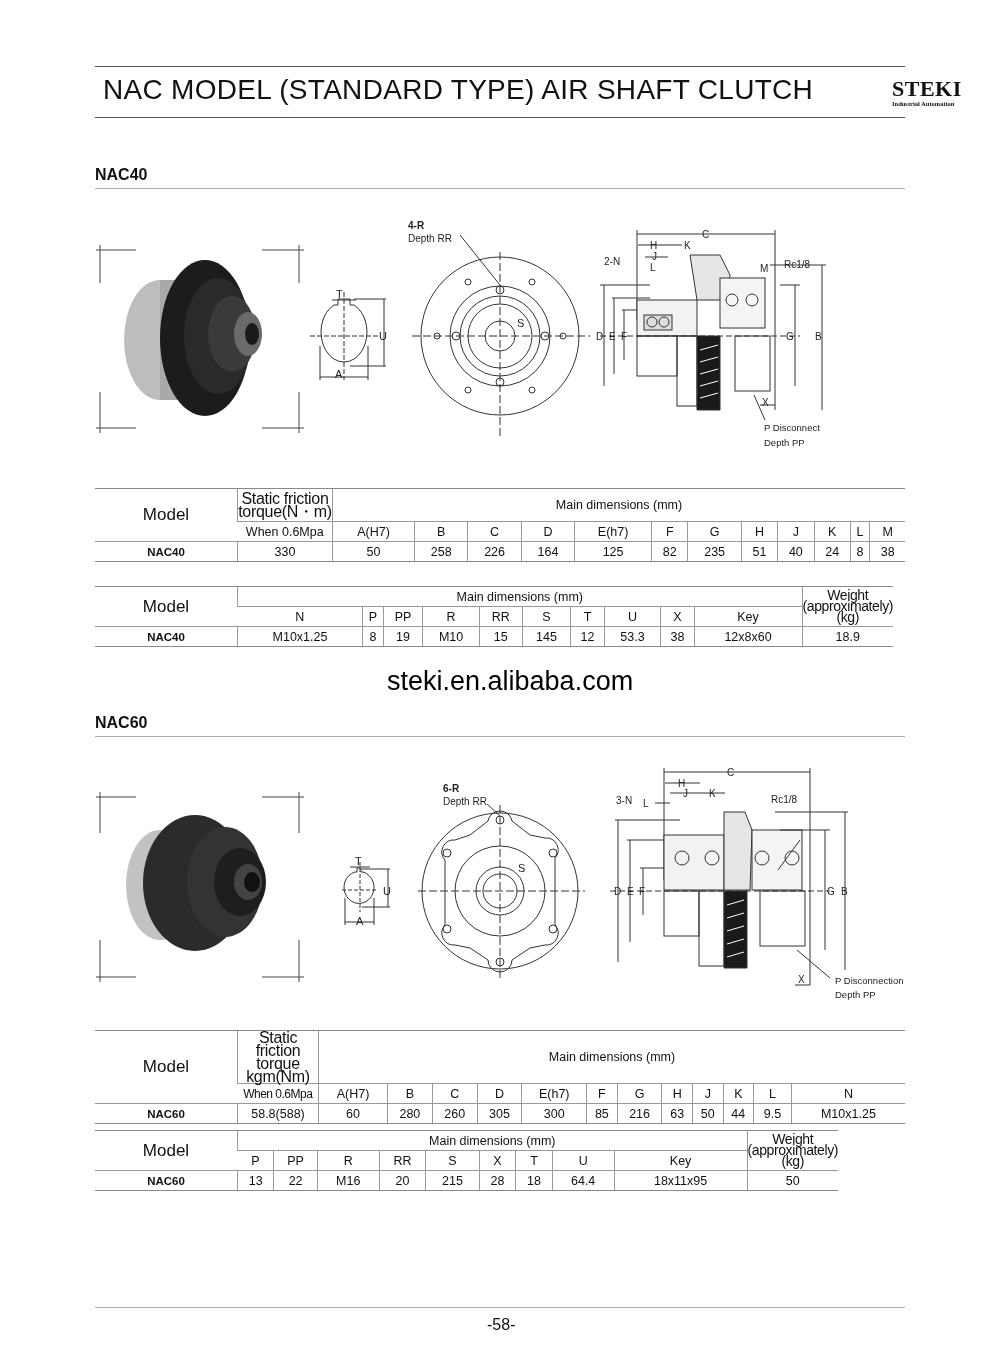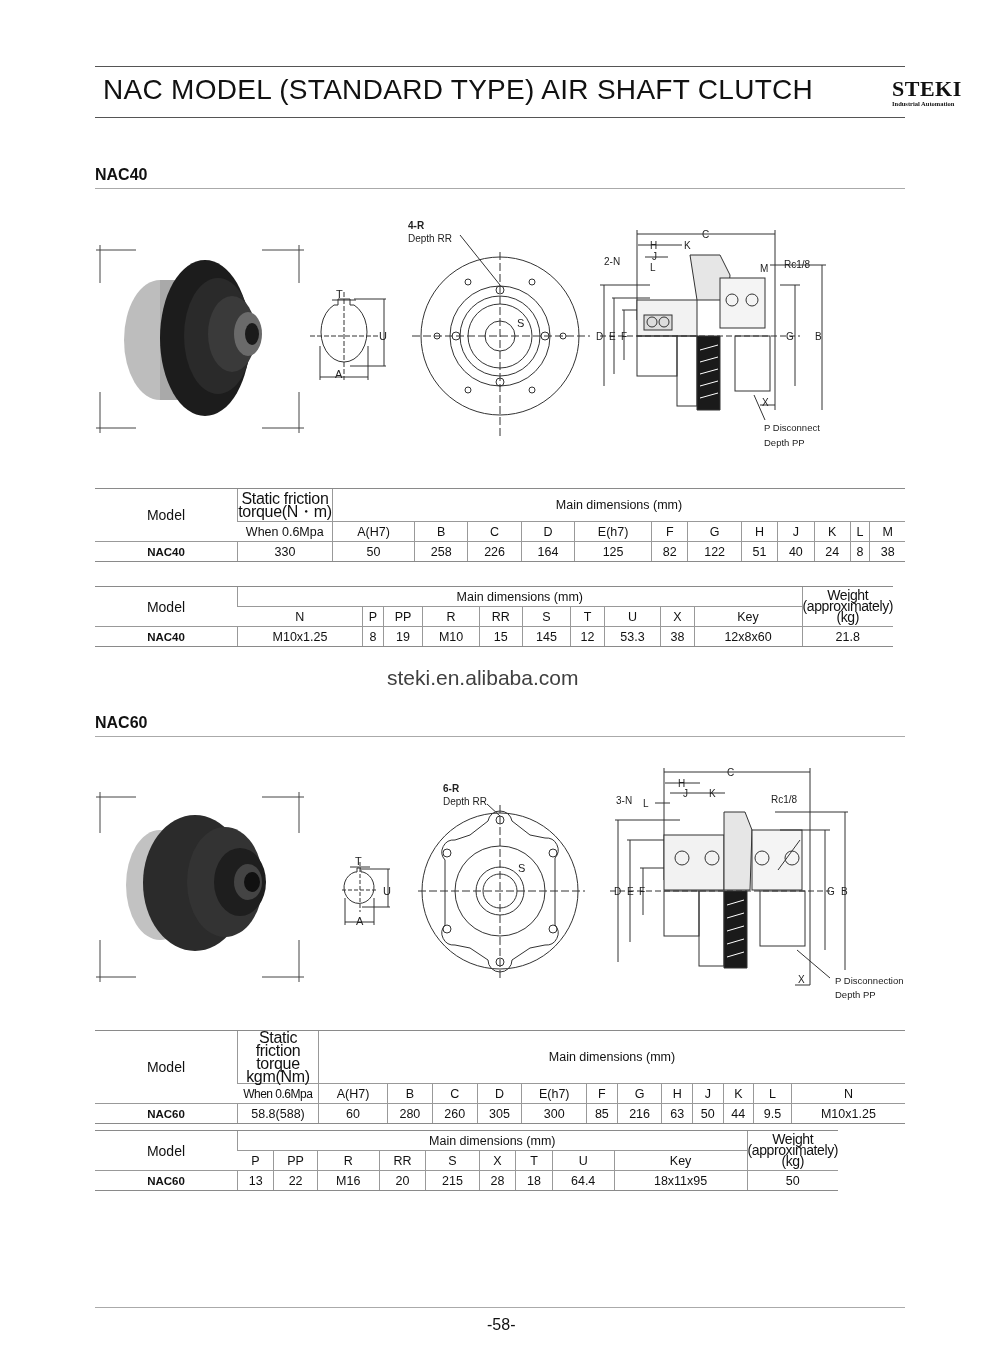--- a/index.html
+++ b/index.html
@@ -9,25 +9,25 @@
   .title { position:absolute; left:103px; top:74px; font-size:28px; letter-spacing:0.3px; font-weight:400; }
   .logo { position:absolute; left:856px; top:78px; width:76px; text-align:left;margin-left:36px; }
   .logo-main { font-family:"Liberation Serif", serif; font-size:22px; font-weight:700; letter-spacing:0.5px; line-height:22px; }
   .logo-sub { font-family:"Liberation Serif", serif; font-size:6.5px; font-weight:700; line-height:8px; }
   .section { position:absolute; left:95px; font-size:16px; font-weight:700; }
   table.spec { position:absolute; border-collapse:collapse; font-size:12.5px; color:#111; }
   table.spec td { border-left:1px solid #999; border-bottom:1px solid #999; text-align:center; padding:0; height:19px; white-space:nowrap; }
   table.spec tr td:first-child { border-left:none; }
   table.spec tr.top td { border-top:1.5px solid #8a8a8a; }
   table.spec tr.last td { border-bottom:1.5px solid #8a8a8a; }
-  .model-cell { font-size:14px; }
+  .model-cell { font-size:17px; }
   .model-val { font-weight:700; font-size:11.5px; }
   .small { font-size:14px; line-height:11px; letter-spacing:-0.4px; }
   .hdr2 { font-size:16px; line-height:13px; letter-spacing:-0.3px; }
-  .watermark { position:absolute; left:387px; top:666px; font-size:21px; color:#404040; }
+  .watermark { position:absolute; left:387px; top:666px; font-size:27px; color:#000000; }
   .pagenum { position:absolute; left:487px; top:1316px; font-size:16px; }
   svg text { font-family:"Liberation Sans", sans-serif; fill:#222; }
 </style>
 </head>
 <body>
 
 <div class="rule" style="top:66px;border-top:1.5px solid #555;"></div>
 <div class="title">NAC MODEL (STANDARD TYPE) AIR SHAFT CLUTCH</div>
 <div class="logo">
   <div class="logo-main">STEKI</div>
@@ -183,21 +183,21 @@
   </tr>
   <tr class="last">
     <td class="model-val">NAC40</td>
     <td>330</td>
     <td>50</td>
     <td>258</td>
     <td>226</td>
     <td>164</td>
     <td>125</td>
     <td>82</td>
-    <td>122</td>
+    <td>235</td>
     <td>51</td>
     <td>40</td>
     <td>24</td>
     <td>8</td>
     <td>38</td>
   </tr>
 </tbody>
   </table>
 
 <table class="spec" style="left:95px;top:586px;width:798px;">
@@ -224,21 +224,21 @@
     <td>M10x1.25</td>
     <td>8</td>
     <td>19</td>
     <td>M10</td>
     <td>15</td>
     <td>145</td>
     <td>12</td>
     <td>53.3</td>
     <td>38</td>
     <td>12x8x60</td>
-    <td>21.8</td>
+    <td>18.9</td>
   </tr>
 </tbody>
   </table>
 
 <div class="watermark">steki.en.alibaba.com</div>
 
 <div class="section" style="top:714px;">NAC60</div>
 <div class="rule" style="top:736px;border-top:1px solid #aaa;"></div>
 
 <svg class="abs" style="left:0;top:760px;" width="1000" height="245" viewBox="0 760 1000 245">

